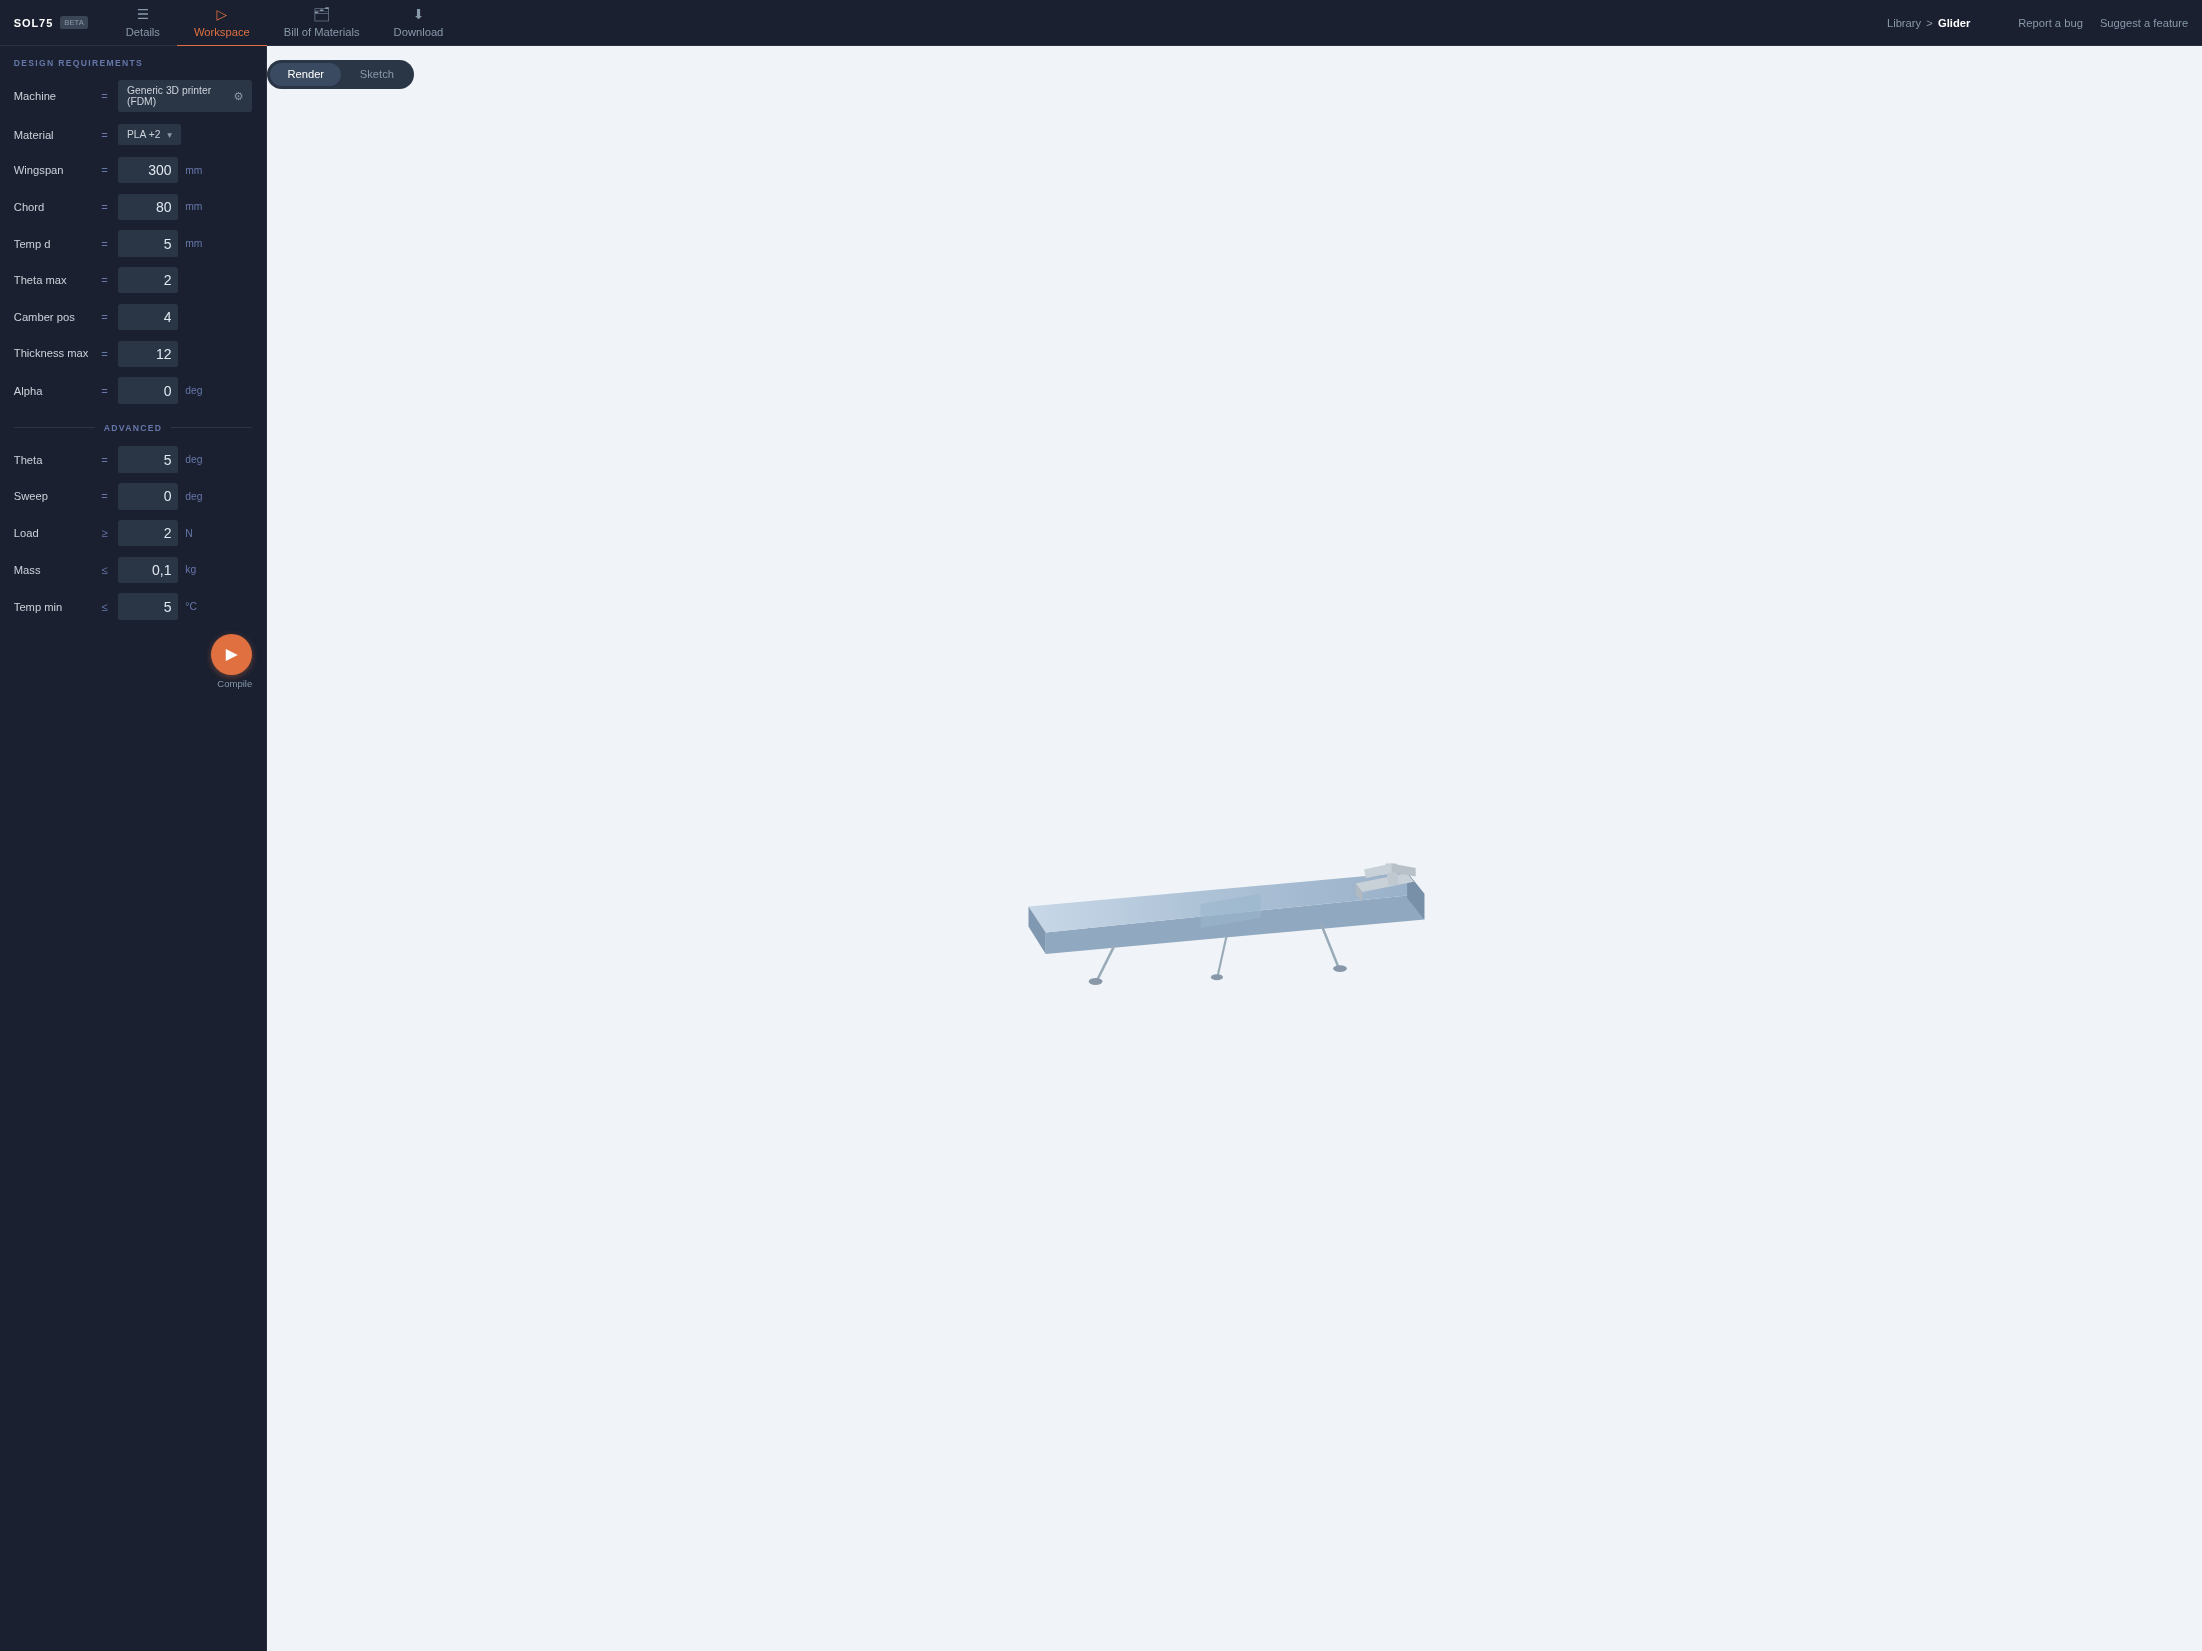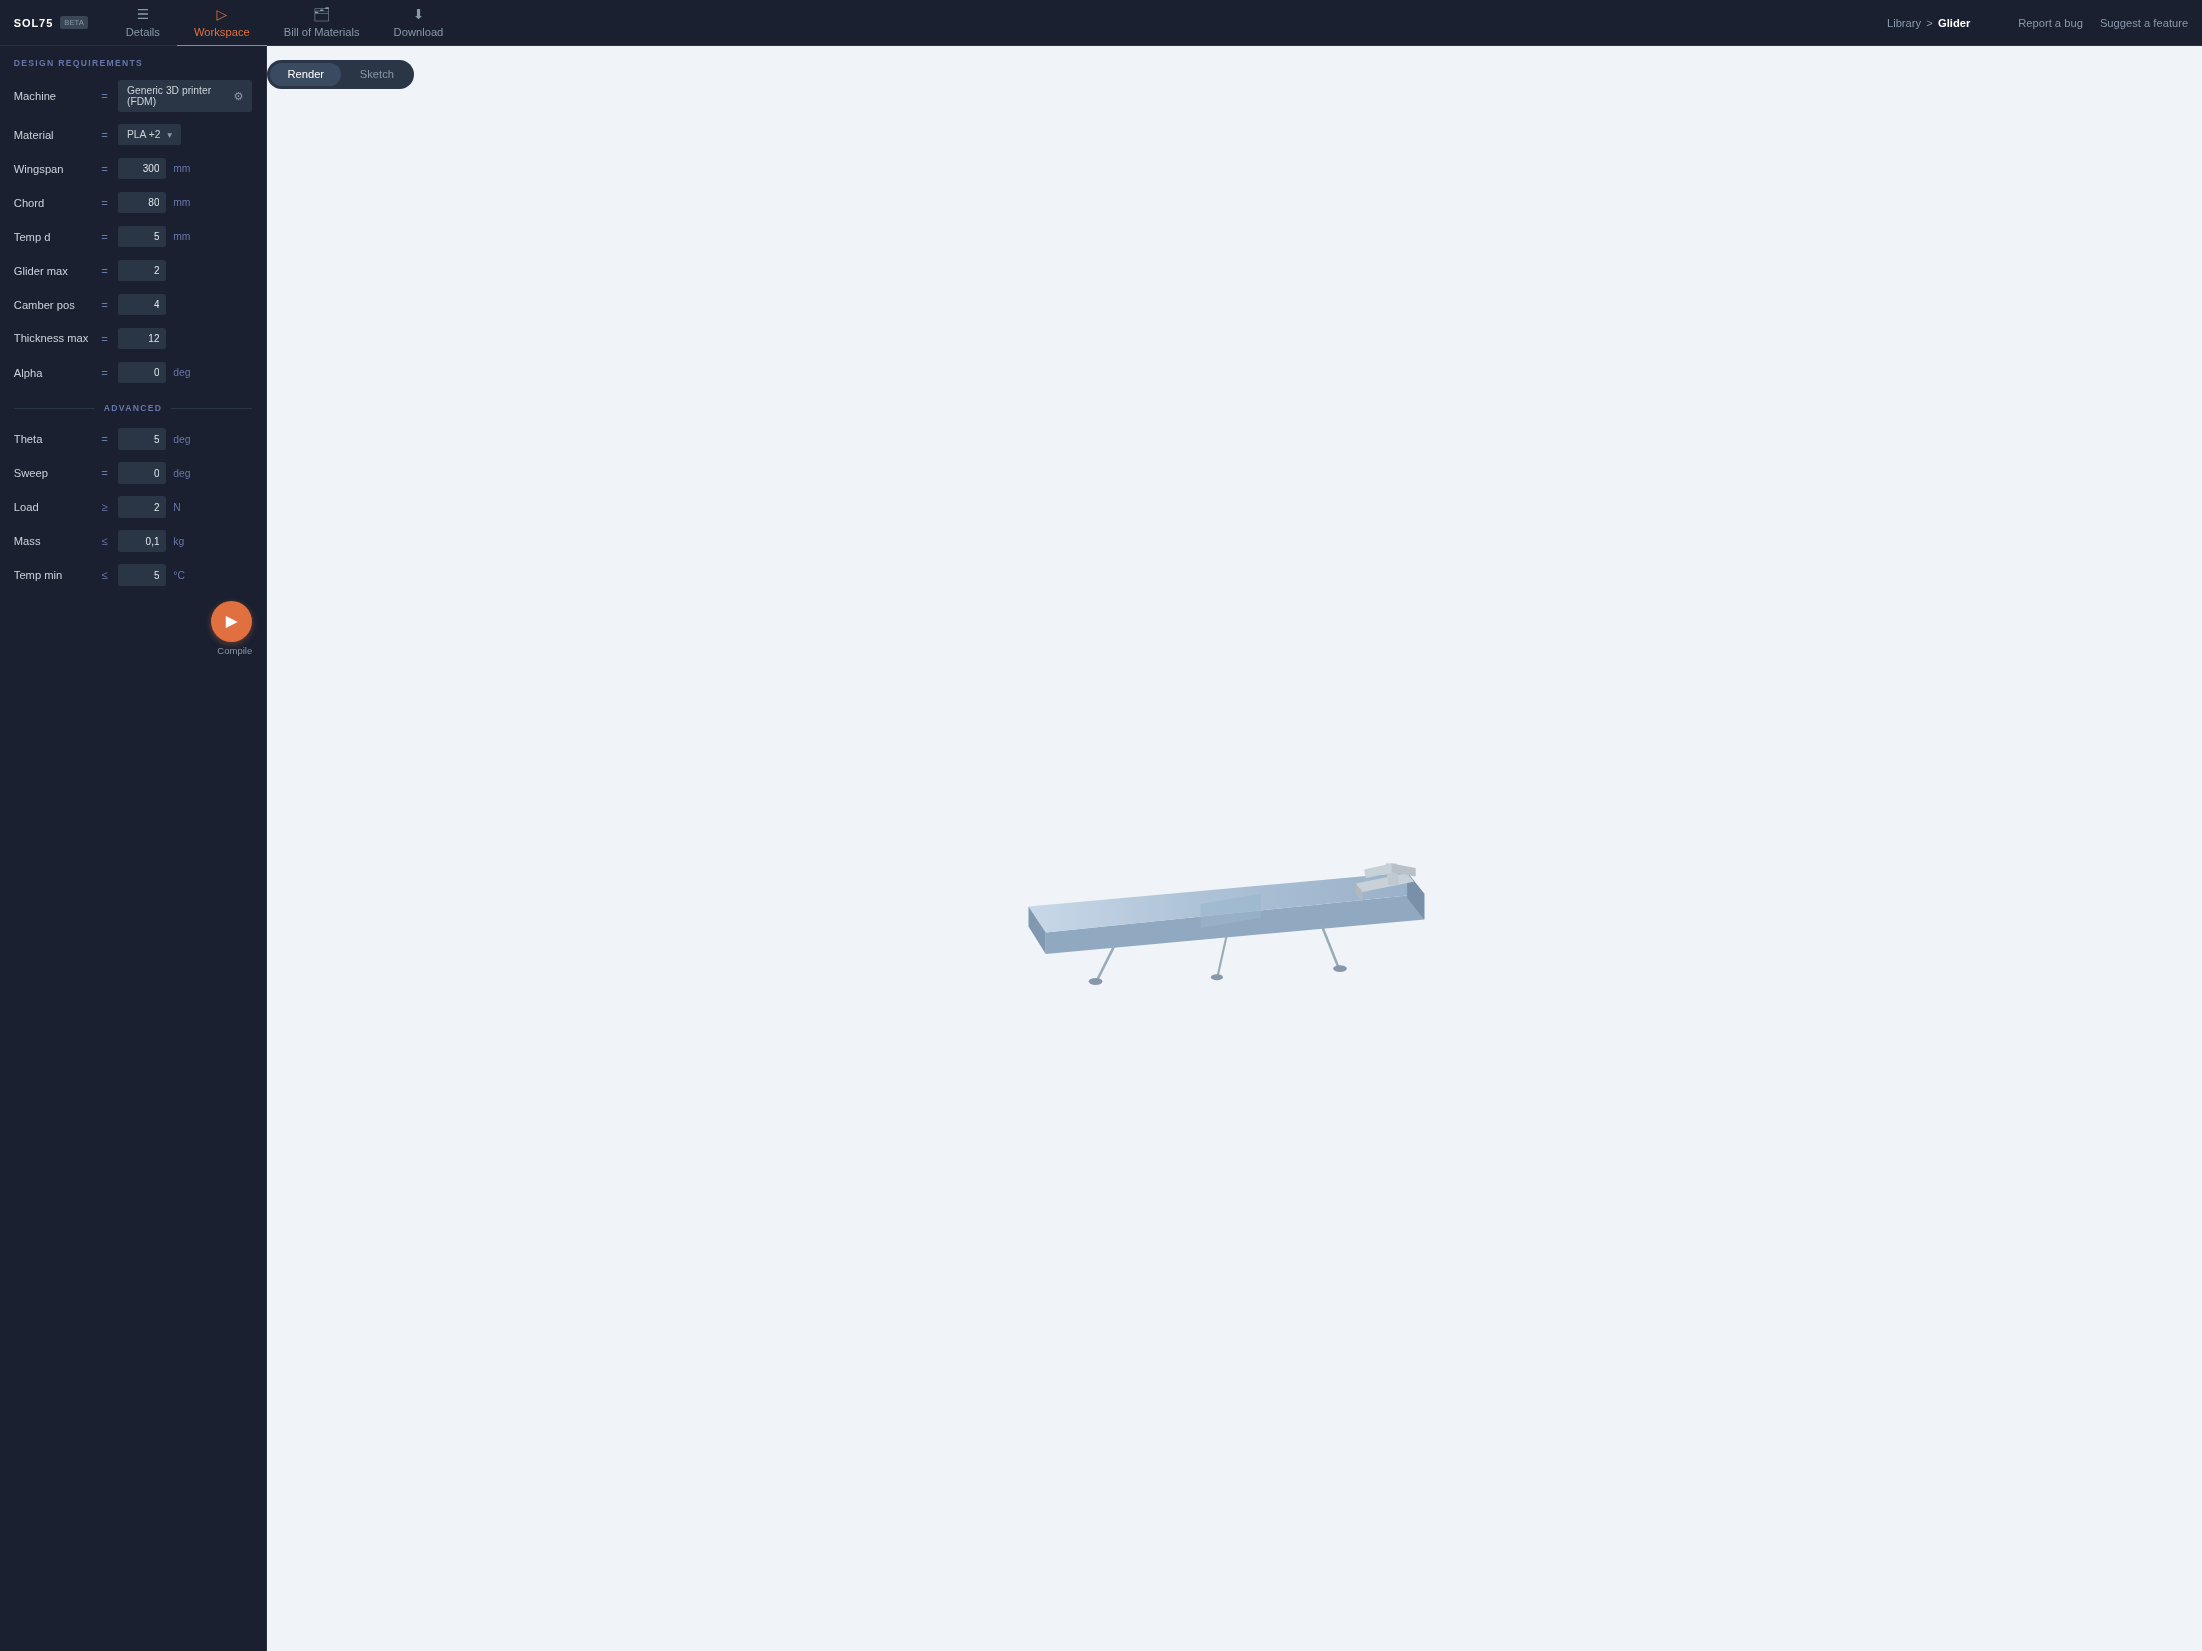--- a/index.html
+++ b/index.html
@@ -111,25 +111,25 @@
       font-size: 11.2px;
       color: #6677aa;
       width: 13.8px;
       text-align: center;
       flex-shrink: 0;
     }
     .param-input {
       background: #2a3545;
       border: none;
       color: #e0e8f0;
-      font-size: 10px;
+      font-size: 14px;
       text-align: right;
       padding: 5.2px 6.9px;
       border-radius: 2.6px;
-      width: 48px;
+      width: 60px;
       outline: none;
     }
     .param-unit {
       font-size: 10.3px;
       color: #6677aa;
       width: 24px;
     }
     .param-machine {
       background: #2a3545;
       border: none;
@@ -329,21 +329,21 @@
     </div>
 
     <div class="param-row">
       <span class="param-label">Temp d</span>
       <span class="param-eq">=</span>
       <input class="param-input" type="text" value="5" style="">
       <span class="param-unit">mm</span>
     </div>
 
     <div class="param-row">
-      <span class="param-label">Glider max</span>
+      <span class="param-label">Theta max</span>
       <span class="param-eq">=</span>
       <input class="param-input" type="text" value="2" style="">
       <span class="param-unit"></span>
     </div>
 
     <div class="param-row">
       <span class="param-label">Camber pos</span>
       <span class="param-eq">=</span>
       <input class="param-input" type="text" value="4" style="">
       <span class="param-unit"></span>

